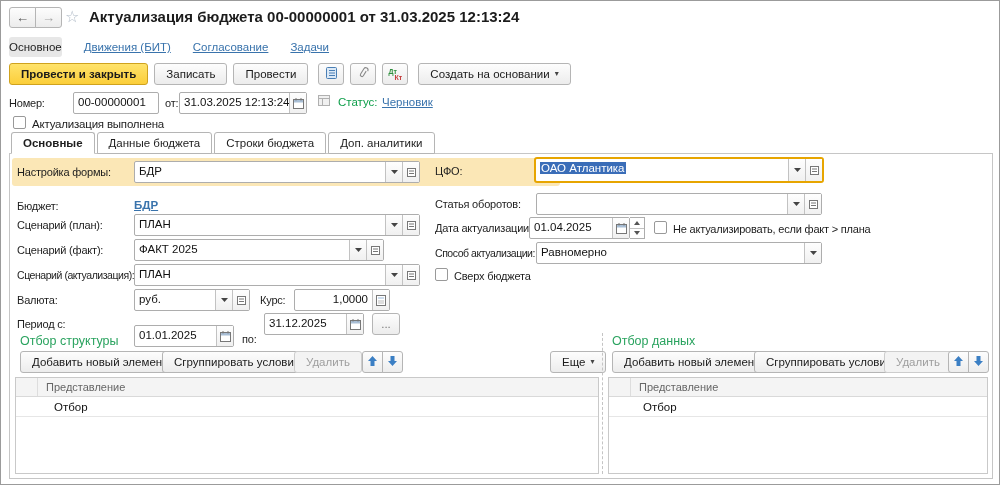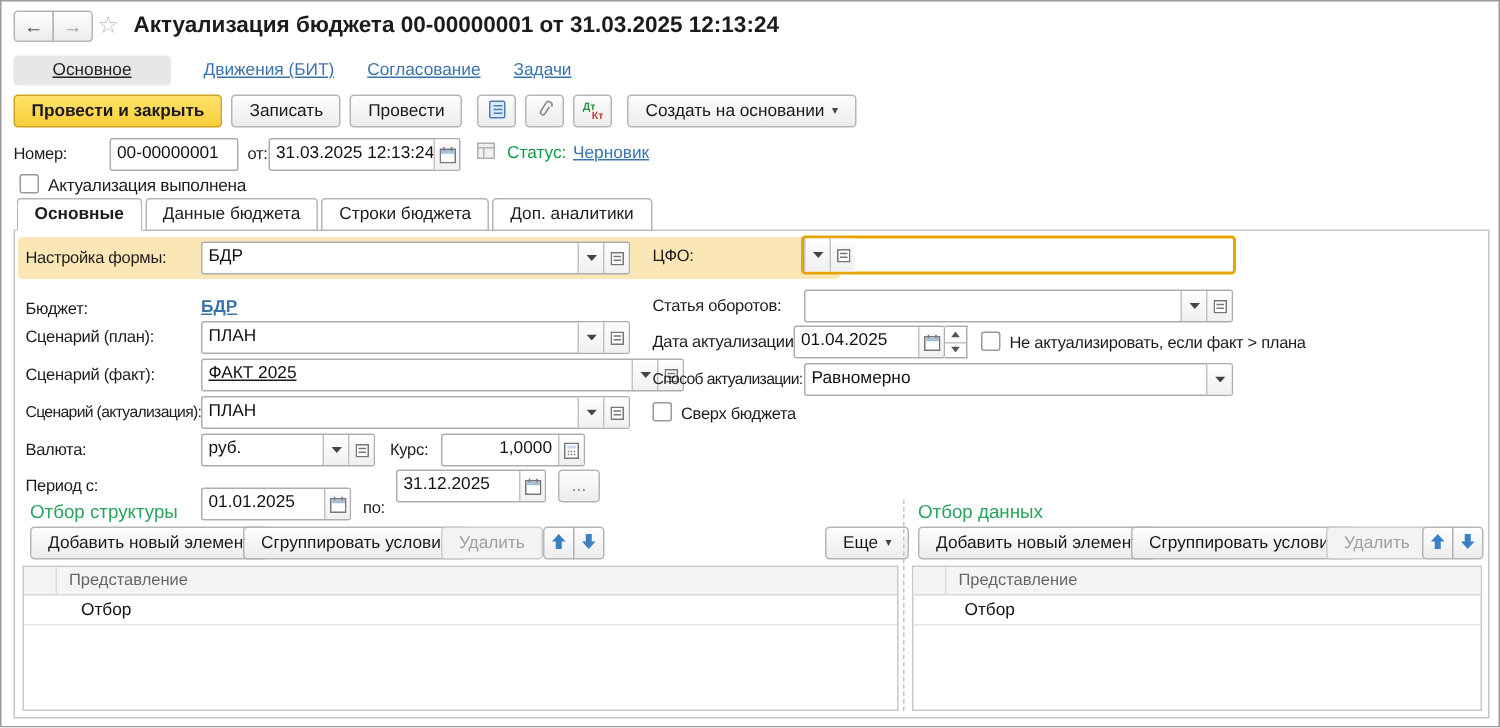--- a/index.html
+++ b/index.html
@@ -3,21 +3,21 @@
 <meta charset="utf-8">
 <style>
   * { box-sizing: border-box; margin: 0; padding: 0; }
   html,body { background:#fff; }
   body { font-family:"Liberation Sans","DejaVu Sans",sans-serif; font-size:12px; color:#1d1d1d; }
   .window { position:relative; width:1000px; height:485px; border:1px solid #9b9b9b; background:#fff; overflow:hidden; }
   .abs { position:absolute; }
   .lbl { font-size:11px; letter-spacing:-0.2px; white-space:nowrap; color:#1d1d1d; }
   .tight { font-size:10.5px; letter-spacing:-0.45px; }
   .link { color:#3973ac; text-decoration:underline; font-size:11.5px; cursor:pointer; white-space:nowrap; }
-  .chip { background:#e7e7e7; border-radius:3px; padding:4px 26px; font-size:11.5px; color:#222;text-decoration:underline; }
+  .chip { background:#e7e7e7; border-radius:3px; padding:4px 0; font-size:11.5px; color:#222; }
   .btn { display:inline-flex; align-items:center; justify-content:center; gap:5px; height:22px;
          border:1px solid #b5b5b5; border-radius:3px; background:linear-gradient(#fdfdfd,#ececec);
          font-size:11.5px; color:#1a1a1a; padding:0 11px; white-space:nowrap; cursor:pointer; }
   .btn.primary { background:linear-gradient(#ffe36b,#fbce3a); border-color:#cfa21e; font-weight:bold; }
   .btn.disabled { color:#9e9e9e; background:#f3f3f3; border-color:#cdcdcd; cursor:default; }
   .iconbtn { width:26px; padding:0; }
   .navgroupbtn { width:27px; height:21px; padding:0; font-size:13px; border-radius:0; }
   .navgroupbtn.first { border-radius:3px 0 0 3px; }
   .navgroupbtn.last { border-radius:0 3px 3px 0; margin-left:-1px; }
   .field { position:absolute; display:flex; align-items:stretch; height:22px; border:1px solid #adadad;
@@ -182,21 +182,21 @@
           <span>
             <svg width="9" height="9" viewBox="0 0 9 9">
               <rect x="0.5" y="0.5" width="8" height="8" fill="#fff" stroke="#777"></rect>
               <path d="M2 3h5M2 5.5h5" stroke="#777"></path>
             </svg>
           </span>
         </div>
     </div>
 
     <div class="abs lbl" style="left:7px;top:90px;">Сценарий (факт):</div>
-    <div class="field" style="left:124px;top:85px;width:322px;text-decoration:underline;">
+    <div class="field" style="left:124px;top:85px;width:250px;">
       <div class="val">ФАКТ 2025</div>
       <div class="seg">
           <svg width="7" height="4" viewBox="0 0 7 4">
             <path d="M0 0h7L3.5 4z" fill="#444"></path>
           </svg>
         </div>
       <div class="seg">
           <span>
             <svg width="9" height="9" viewBox="0 0 9 9">
               <rect x="0.5" y="0.5" width="8" height="8" fill="#fff" stroke="#777"></rect>
@@ -278,20 +278,21 @@
               <rect x="1" y="2" width="9" height="2.5" fill="#a9bfd6"></rect>
               <path d="M3 0v2.5M8 0v2.5" stroke="#777"></path>
             </svg>
           </span>
         </div>
     </div>
     <button class="btn abs" style="left:362px;top:159px;width:28px;padding:0;color:#777;">...</button>
 
     <div class="abs lbl" style="left:425px;top:11px;">ЦФО:</div>
     <div class="field focusring" style="left:524px;top:3px;width:290px;">
+      <div class="val"><span class="selected-text">ОАО Атлантика</span></div>
       <div class="seg">
           <svg width="7" height="4" viewBox="0 0 7 4">
             <path d="M0 0h7L3.5 4z" fill="#444"></path>
           </svg>
         </div>
       <div class="seg">
           <span>
             <svg width="9" height="9" viewBox="0 0 9 9">
               <rect x="0.5" y="0.5" width="8" height="8" fill="#fff" stroke="#777"></rect>
               <path d="M2 3h5M2 5.5h5" stroke="#777"></path>

